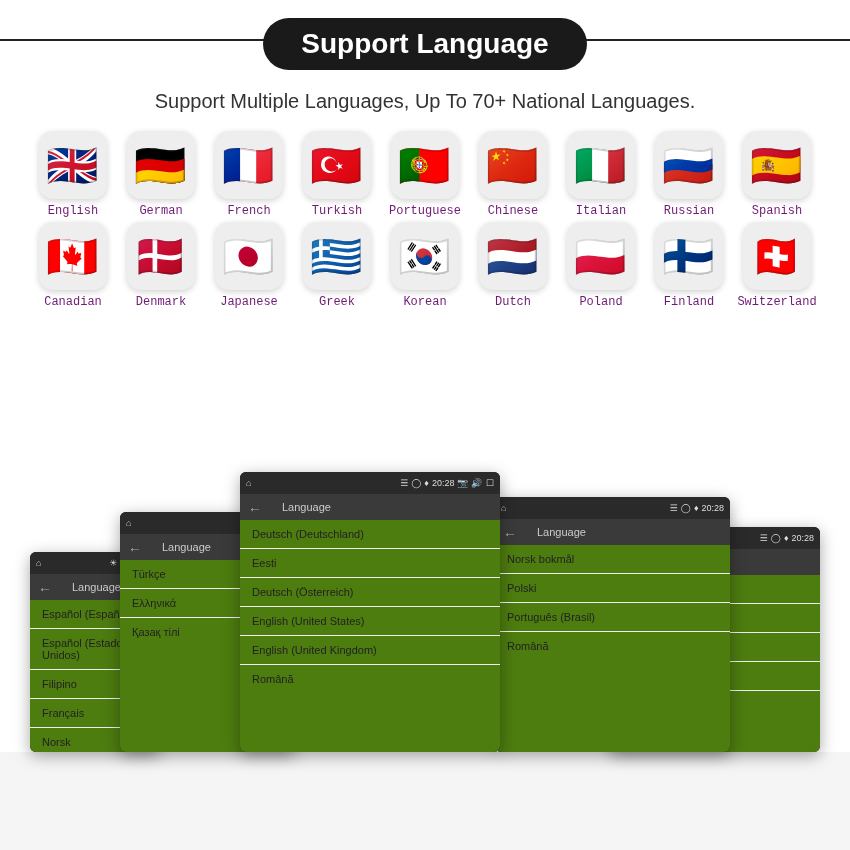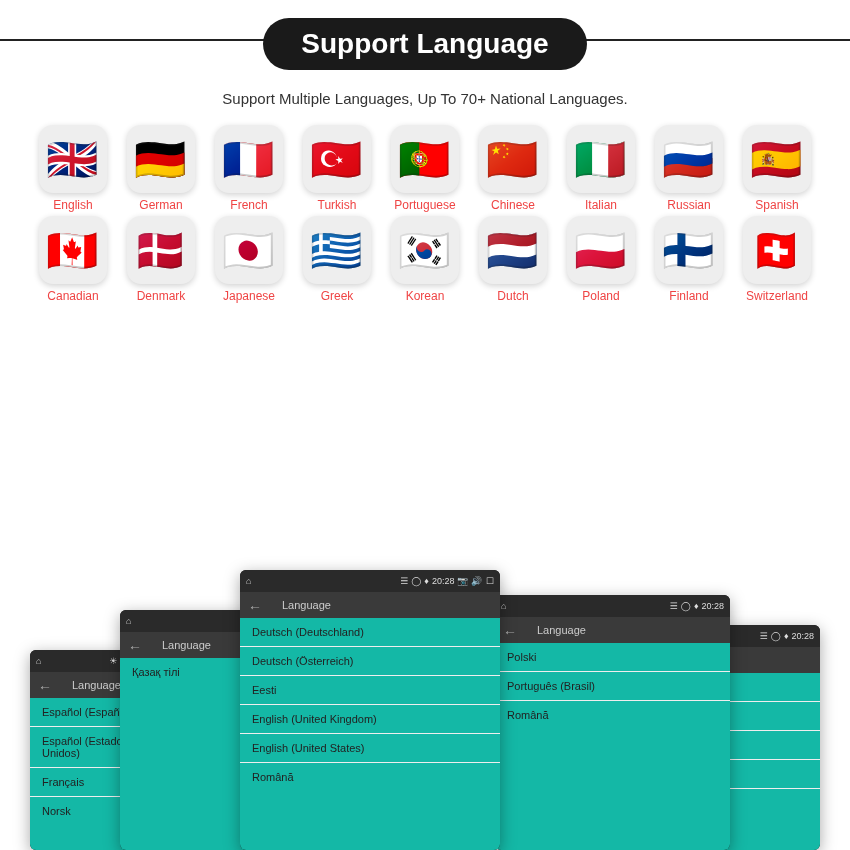--- a/index.html
+++ b/index.html
@@ -6,21 +6,21 @@
     body {
       width: 850px;
       height: 850px;
       background: #f5f5f5;
       font-family: Arial, sans-serif;
       overflow: hidden;
     }
 
     .page-wrapper {
       width: 850px;
-      height: 850px;
+      height: 752px;
       background: #fff;
       display: flex;
       flex-direction: column;
       align-items: center;
     }
 
     
     .header-bar {
       width: 100%;
       display: flex;
@@ -45,21 +45,21 @@
       font-size: 28px;
       font-weight: 900;
       padding: 10px 38px;
       border-radius: 40px;
       z-index: 1;
       position: relative;
       white-space: nowrap;
     }
 
     .subtitle {
-      font-size: 15px;
+      font-size: 20px;
       color: #333;
       margin: 10px 0 18px 0;
       text-align: center;
     }
 
     
     .flags-section {
       width: 100%;
       display: flex;
       flex-direction: column;
@@ -87,22 +87,23 @@
       display: flex;
       align-items: center;
       justify-content: center;
       font-size: 38px;
       box-shadow: 0 2px 6px rgba(0,0,0,0.18);
       margin-bottom: 5px;
       background: #eee;
     }
     .flag-label {
       font-size: 12px;
-      color: #ef4444;
+      color: #701a75;
       text-align: center;
+      font-family: Liberation Mono, monospace;
     }
 
     
     .screens-section {
       width: 100%;
       position: relative;
       flex: 1;
       display: flex;
       align-items: flex-end;
       justify-content: center;
@@ -198,21 +199,21 @@
       border-bottom: 1px solid #eee;
     }
     .lang-item:last-child {
       border-bottom: none;
     }
 
     .screen-body {
       display: flex;
       flex-direction: column;
       height: calc(100% - 48px);
-      background: #14b8a6;
+      background: #4d7c0f;
     }
   </style>
 </head>
 <body>
 
 <div class="page-wrapper">
 
   <div class="header-bar">
     <div class="header-line"></div>
     <div class="header-pill">Support Language</div>
@@ -312,39 +313,42 @@
             <span>20:28</span>
         </div>
       </div>
       <div class="screen-actionbar">
         <span class="back-arrow">←</span>
         <span class="screen-title">Language</span>
       </div>
       <div class="screen-body" id="screen1-body">
           <div class="lang-item">Español (España)</div>
           <div class="lang-item">Español (Estados Unidos)</div>
+          <div class="lang-item">Filipino</div>
           <div class="lang-item">Français</div>
           <div class="lang-item">Norsk</div>
         </div>
     </div>
 
     <div class="phone-screen screen2">
       <div class="screen-topbar">
         <span>⌂</span>
         <div class="screen-topbar-icons">
           <span>☀</span>
             <span>★</span>
             <span>20:28</span>
         </div>
       </div>
       <div class="screen-actionbar">
         <span class="back-arrow">←</span>
         <span class="screen-title">Language</span>
       </div>
       <div class="screen-body" id="screen2-body">
+          <div class="lang-item">Türkçe</div>
+          <div class="lang-item">Ελληνικά</div>
           <div class="lang-item">Қазақ тілі</div>
         </div>
     </div>
 
     <div class="phone-screen screen3">
       <div class="screen-topbar">
         <span>⌂</span>
         <div class="screen-topbar-icons">
           <span>☰</span>
             <span>◯</span>
@@ -354,43 +358,44 @@
             <span>🔊</span>
             <span>☐</span>
         </div>
       </div>
       <div class="screen-actionbar">
         <span class="back-arrow">←</span>
         <span class="screen-title">Language</span>
       </div>
       <div class="screen-body" id="screen3-body">
           <div class="lang-item">Deutsch (Deutschland)</div>
+          <div class="lang-item">Eesti</div>
           <div class="lang-item">Deutsch (Österreich)</div>
-          <div class="lang-item">Eesti</div>
+          <div class="lang-item">English (United States)</div>
           <div class="lang-item">English (United Kingdom)</div>
-          <div class="lang-item">English (United States)</div>
           <div class="lang-item">Română</div>
         </div>
     </div>
 
     <div class="phone-screen screen4">
       <div class="screen-topbar">
         <span>⌂</span>
         <div class="screen-topbar-icons">
           <span>☰</span>
             <span>◯</span>
             <span>♦</span>
             <span>20:28</span>
         </div>
       </div>
       <div class="screen-actionbar">
         <span class="back-arrow">←</span>
         <span class="screen-title">Language</span>
       </div>
       <div class="screen-body" id="screen4-body">
+          <div class="lang-item">Norsk bokmål</div>
           <div class="lang-item">Polski</div>
           <div class="lang-item">Português (Brasil)</div>
           <div class="lang-item">Română</div>
         </div>
     </div>
 
     <div class="phone-screen screen5">
       <div class="screen-topbar">
         <span>⌂</span>
         <div class="screen-topbar-icons">

